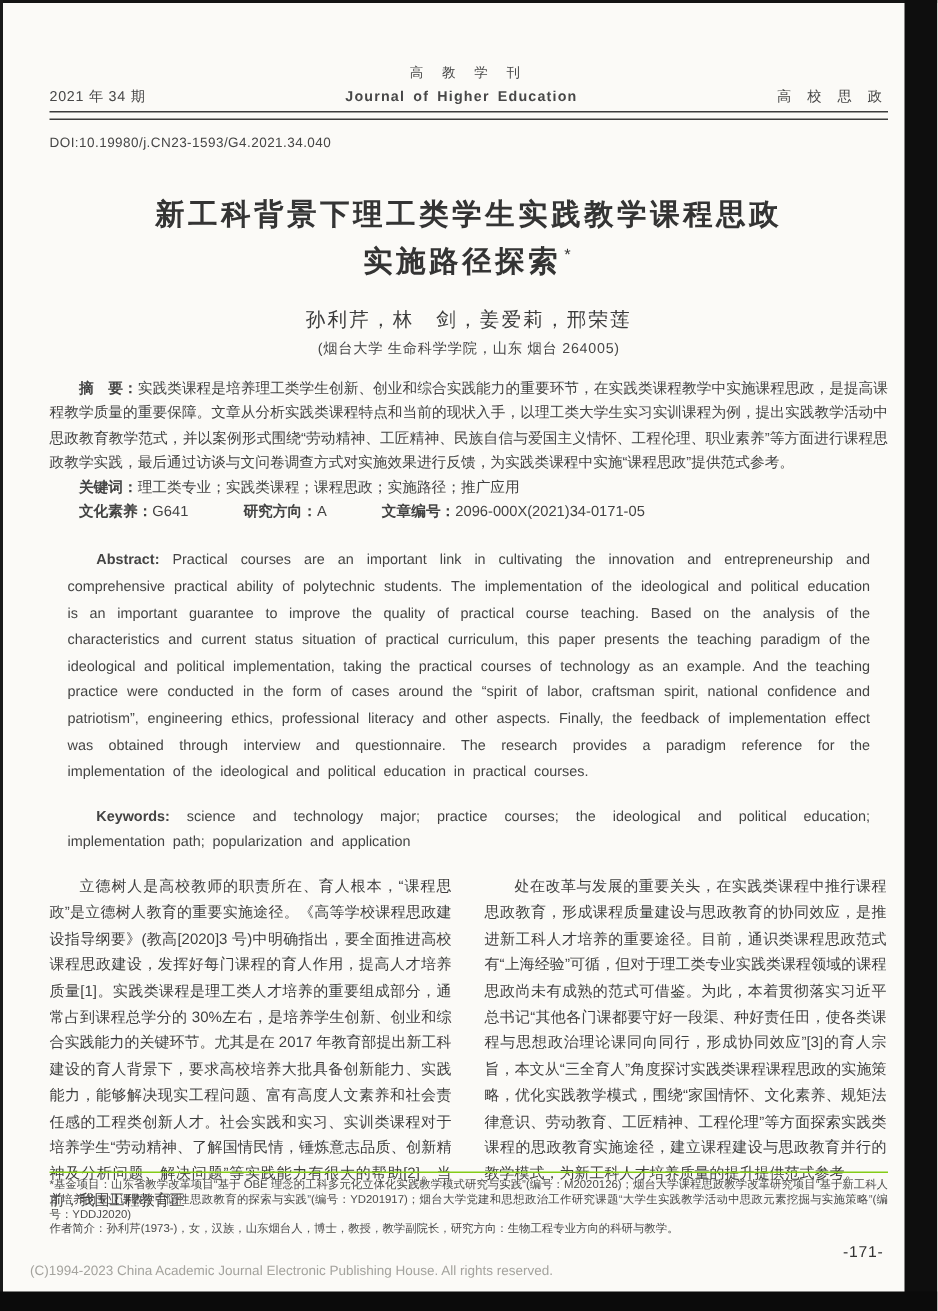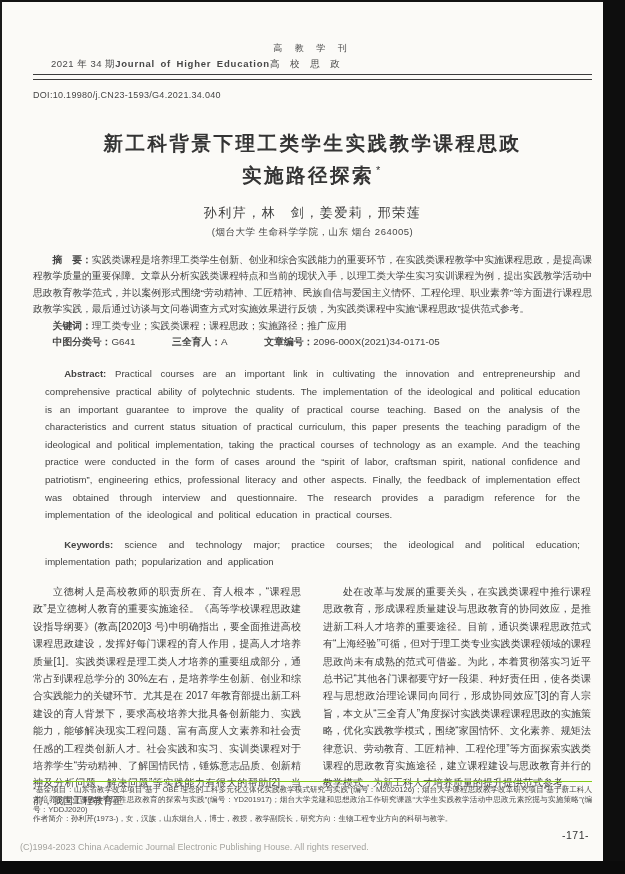--- a/index.html
+++ b/index.html
@@ -12,21 +12,21 @@
   
   .edge-top{position:absolute;top:0;left:0;right:0;height:2px;background:#141414;}
   .edge-left{position:absolute;top:0;left:0;bottom:0;width:2px;background:#1a1a1a;}
   .edge-right{position:absolute;top:0;right:0;bottom:0;width:22px;background:#0e0e0e;}
   .edge-bottom{position:absolute;bottom:0;left:0;right:0;height:13px;background:#0b0b0b;}
 
   .content{position:absolute;left:33px;top:0;width:559px;}
 
   
   .journal-cn{margin-top:42px;text-align:center;font-size:9px;letter-spacing:5px;color:#4a4a4a;}
-  .header-row{display:flex;align-items:baseline;margin-top:3px;font-size:9.5px;color:#474747;margin-left:18px;}
+  .header-row{display:flex;justify-content:space-between;align-items:baseline;margin-top:3px;font-size:9.5px;color:#474747;}
   .header-row .issue{letter-spacing:.5px;}
   .header-row .jen{font-weight:bold;letter-spacing:.8px;word-spacing:2px;}
   .header-row .col{letter-spacing:4px;}
   .header-rule{margin-top:3px;height:3.5px;border-top:1.6px solid #3c3c3c;border-bottom:1px solid #3c3c3c;}
   .doi{margin-top:10px;font-size:9px;letter-spacing:.3px;color:#454545;}
 
   
   .title{margin-top:30px;text-align:center;font-size:19.5px;line-height:27px;font-weight:600;letter-spacing:2.5px;color:#343434;}
   .title sup{font-size:11px;font-weight:400;vertical-align:super;margin-left:2px;}
   .authors{margin-top:16px;text-align:center;font-size:13px;letter-spacing:1.5px;color:#3c3c3c;}
@@ -78,22 +78,22 @@
       <div>新工科背景下理工类学生实践教学课程思政</div>
       <div><span>实施路径探索</span><sup>*</sup></div>
     </div>
     <div class="authors">孙利芹，林　剑，姜爱莉，邢荣莲</div>
     <div class="affiliation">(烟台大学 生命科学学院，山东 烟台 264005)</div>
 
     <div class="cn-abs">
       <p><span class="lbl">摘　要：</span><span>实践类课程是培养理工类学生创新、创业和综合实践能力的重要环节，在实践类课程教学中实施课程思政，是提高课程教学质量的重要保障。文章从分析实践类课程特点和当前的现状入手，以理工类大学生实习实训课程为例，提出实践教学活动中思政教育教学范式，并以案例形式围绕“劳动精神、工匠精神、民族自信与爱国主义情怀、工程伦理、职业素养”等方面进行课程思政教学实践，最后通过访谈与文问卷调查方式对实施效果进行反馈，为实践类课程中实施“课程思政”提供范式参考。</span></p>
       <p><span class="lbl">关键词：</span><span>理工类专业；实践类课程；课程思政；实施路径；推广应用</span></p>
       <p class="clc-line">
-        <span class="seg"><span class="lbl">中图分类号：</span><span>G641</span></span>
-        <span class="seg"><span class="lbl">三全育人：</span><span>A</span></span>
+        <span class="seg"><span class="lbl">文化素养：</span><span>G641</span></span>
+        <span class="seg"><span class="lbl">研究方向：</span><span>A</span></span>
         <span class="seg"><span class="lbl">文章编号：</span><span>2096-000X(2021)34-0171-05</span></span>
       </p>
     </div>
 
     <div class="en-abs">
       <p><span class="lbl">Abstract:</span> <span>Practical courses are an important link in cultivating the innovation and entrepreneurship and comprehensive practical ability of polytechnic students. The implementation of the ideological and political education is an important guarantee to improve the quality of practical course teaching. Based on the analysis of the characteristics and current status situation of practical curriculum, this paper presents the teaching paradigm of the ideological and political implementation, taking the practical courses of technology as an example. And the teaching practice were conducted in the form of cases around the “spirit of labor, craftsman spirit, national confidence and patriotism”, engineering ethics, professional literacy and other aspects. Finally, the feedback of implementation effect was obtained through interview and questionnaire. The research provides a paradigm reference for the implementation of the ideological and political education in practical courses.</span></p>
       <p><span class="lbl">Keywords:</span> <span>science and technology major; practice courses; the ideological and political education; implementation path; popularization and application</span></p>
     </div>
 
     <div class="columns">

